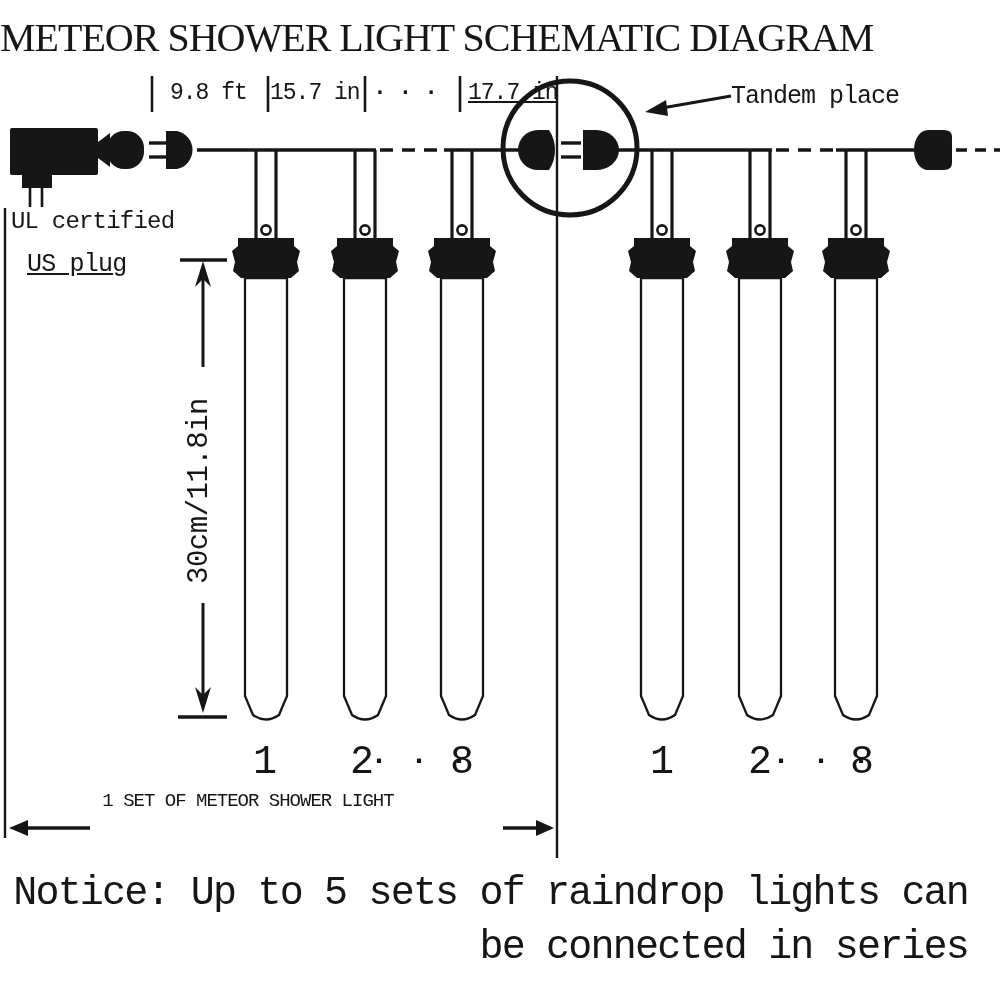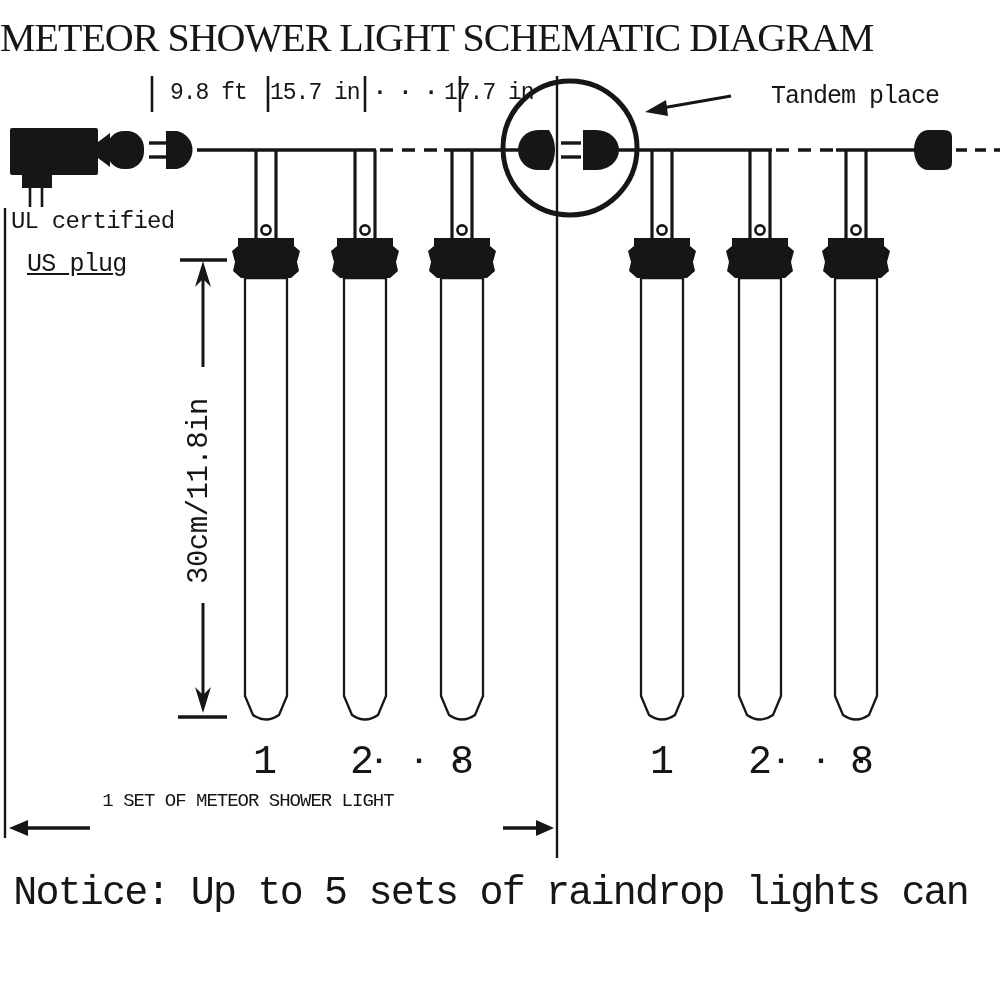--- a/index.html
+++ b/index.html
@@ -12,21 +12,21 @@
     overflow:hidden;
   }
   .txt{position:absolute;white-space:nowrap;color:#161616;}
   .title{
     left:0;right:0;top:14px;text-align:left;
     font-family:"Liberation Serif", serif;
     font-size:40px;letter-spacing:-1px;font-weight:normal;
   }
   .dim{font-size:23px;letter-spacing:-1px;top:80px;}
   .ctr{}
-  .tandem{left:731px;top:82px;font-size:25px;letter-spacing:-1px;margin-left:40px;}
+  .tandem{left:731px;top:82px;font-size:25px;letter-spacing:-1px;}
   .ulc{left:11px;top:208px;font-size:24px;letter-spacing:-0.8px;}
   .usp{left:27px;top:250px;font-size:25px;letter-spacing:-0.8px;text-decoration:underline;}
   .vlen{
     left:90px;top:474px;width:220px;height:34px;
     text-align:center;font-size:29px;letter-spacing:-0.5px;
     transform:rotate(-90deg);transform-origin:50% 50%;
   }
   .num{font-size:40px;top:740px;width:60px;text-align:center;}
   .dots-num{font-size:30px;top:744px;width:90px;text-align:center;font-weight:bold;letter-spacing:2px;}
   .dots-dim{font-weight:bold;}
@@ -131,21 +131,21 @@
       <line x1="503" y1="828" x2="540" y2="828" stroke="#161616" stroke-width="3.5"></line>
       <polygon points="554,828 536,820 536,836" fill="#161616"></polygon>
     </g>
   </svg>
 
   <div class="txt title">METEOR SHOWER LIGHT SCHEMATIC DIAGRAM</div>
 
   <div class="txt dim ctr" style="left:170px;width:80px;">9.8 ft</div>
   <div class="txt dim ctr" style="left:270px;width:84px;">15.7 in</div>
   <div class="txt dim ctr dots-dim" style="left:373px;width:80px;">· · ·</div>
-  <div class="txt dim ctr" style="left:444px;width:92px;">17.7 in</div>
+  <div class="txt dim ctr" style="left:468px;width:92px;text-decoration:underline;">17.7 in</div>
 
   <div class="txt tandem">Tandem place</div>
 
   <div class="txt ulc">UL certified</div>
   <div class="txt usp">US plug</div>
 
   <div class="txt vlen">30cm/11.8in</div>
 
   <div class="txt num" style="left:235px;">1</div>
   <div class="txt num" style="left:332px;">2</div>
@@ -153,14 +153,15 @@
   <div class="txt num" style="left:432px;">8</div>
 
   <div class="txt num" style="left:632px;">1</div>
   <div class="txt num" style="left:730px;">2</div>
   <div class="txt dots-num" style="left:772px;">· · ·</div>
   <div class="txt num" style="left:832px;">8</div>
 
   <div class="txt set1">1 SET OF METEOR SHOWER LIGHT</div>
 
   <div class="txt notice n1">Notice: Up to 5 sets of raindrop lights can</div>
+  <div class="txt notice n2">be connected in series</div>
 
 </div>
 
 </body></html>

